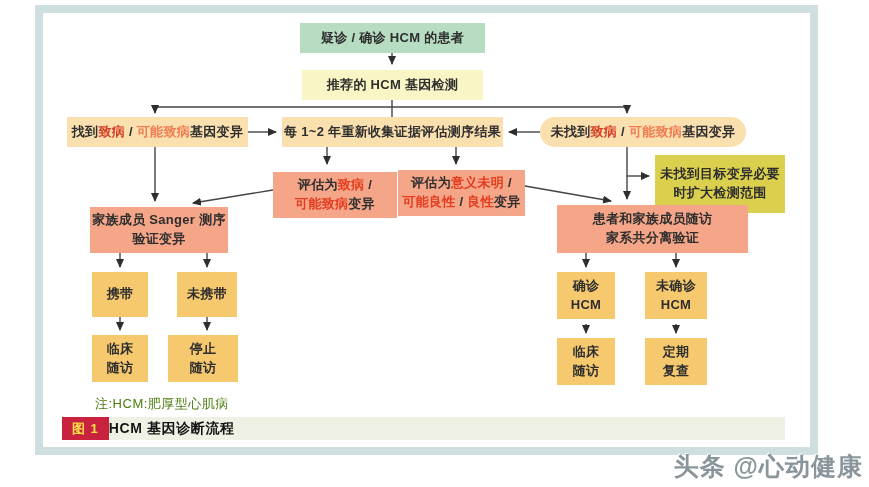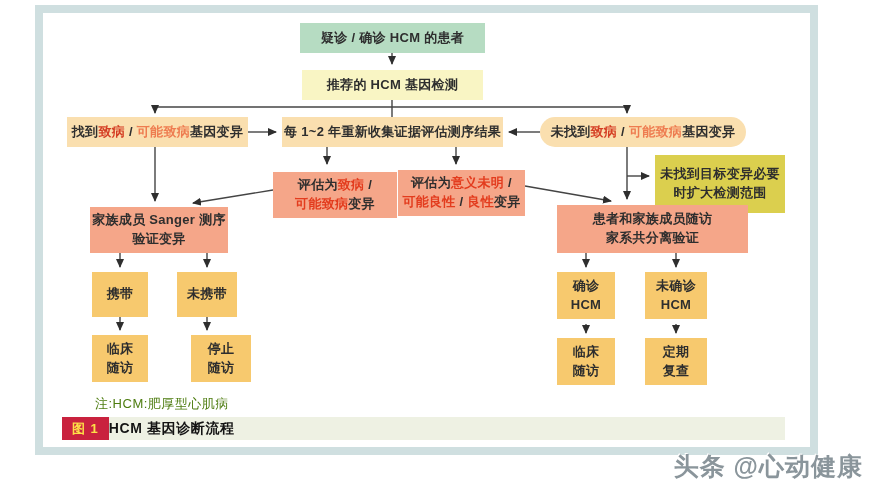--- a/index.html
+++ b/index.html
@@ -145,21 +145,21 @@
   <div class="node orange" style="left:92px;top:272px;width:56px;height:45px;">
     <span>携带</span>
   </div>
   <div class="node orange" style="left:177px;top:272px;width:60px;height:45px;">
     <span>未携带</span>
   </div>
   <div class="node orange" style="left:92px;top:335px;width:56px;height:47px;">
     <span class="line">临床</span>
     <span class="line">随访</span>
   </div>
-  <div class="node orange" style="left:191px;top:335px;width:60px;height:47px;">
+  <div class="node orange" style="left:168px;top:335px;width:70px;height:47px;">
     <span class="line">停止</span>
     <span class="line">随访</span>
   </div>
 
   <div class="node orange" style="left:557px;top:272px;width:58px;height:47px;">
     <span class="line">确诊</span>
     <span class="line">HCM</span>
   </div>
   <div class="node orange" style="left:645px;top:272px;width:62px;height:47px;text-align:center;">
     <span class="line">未确诊</span>

